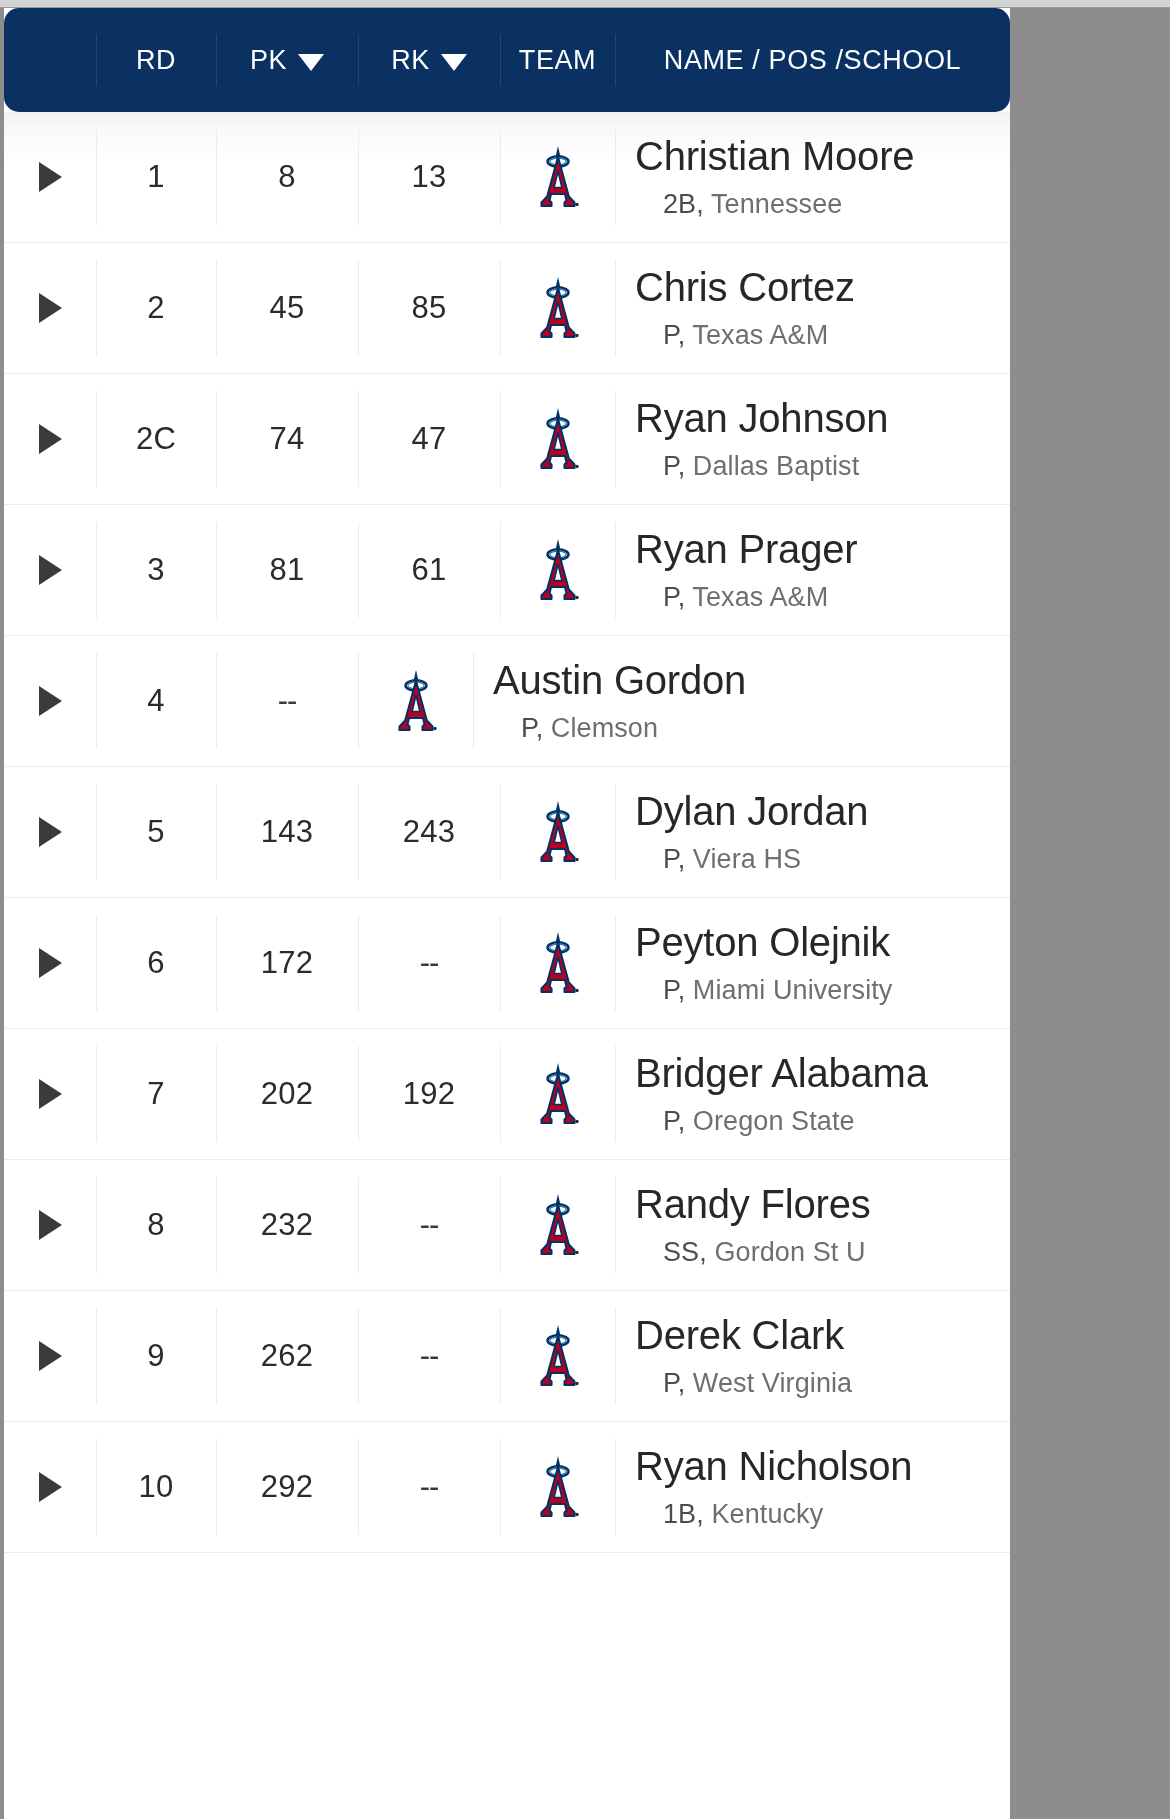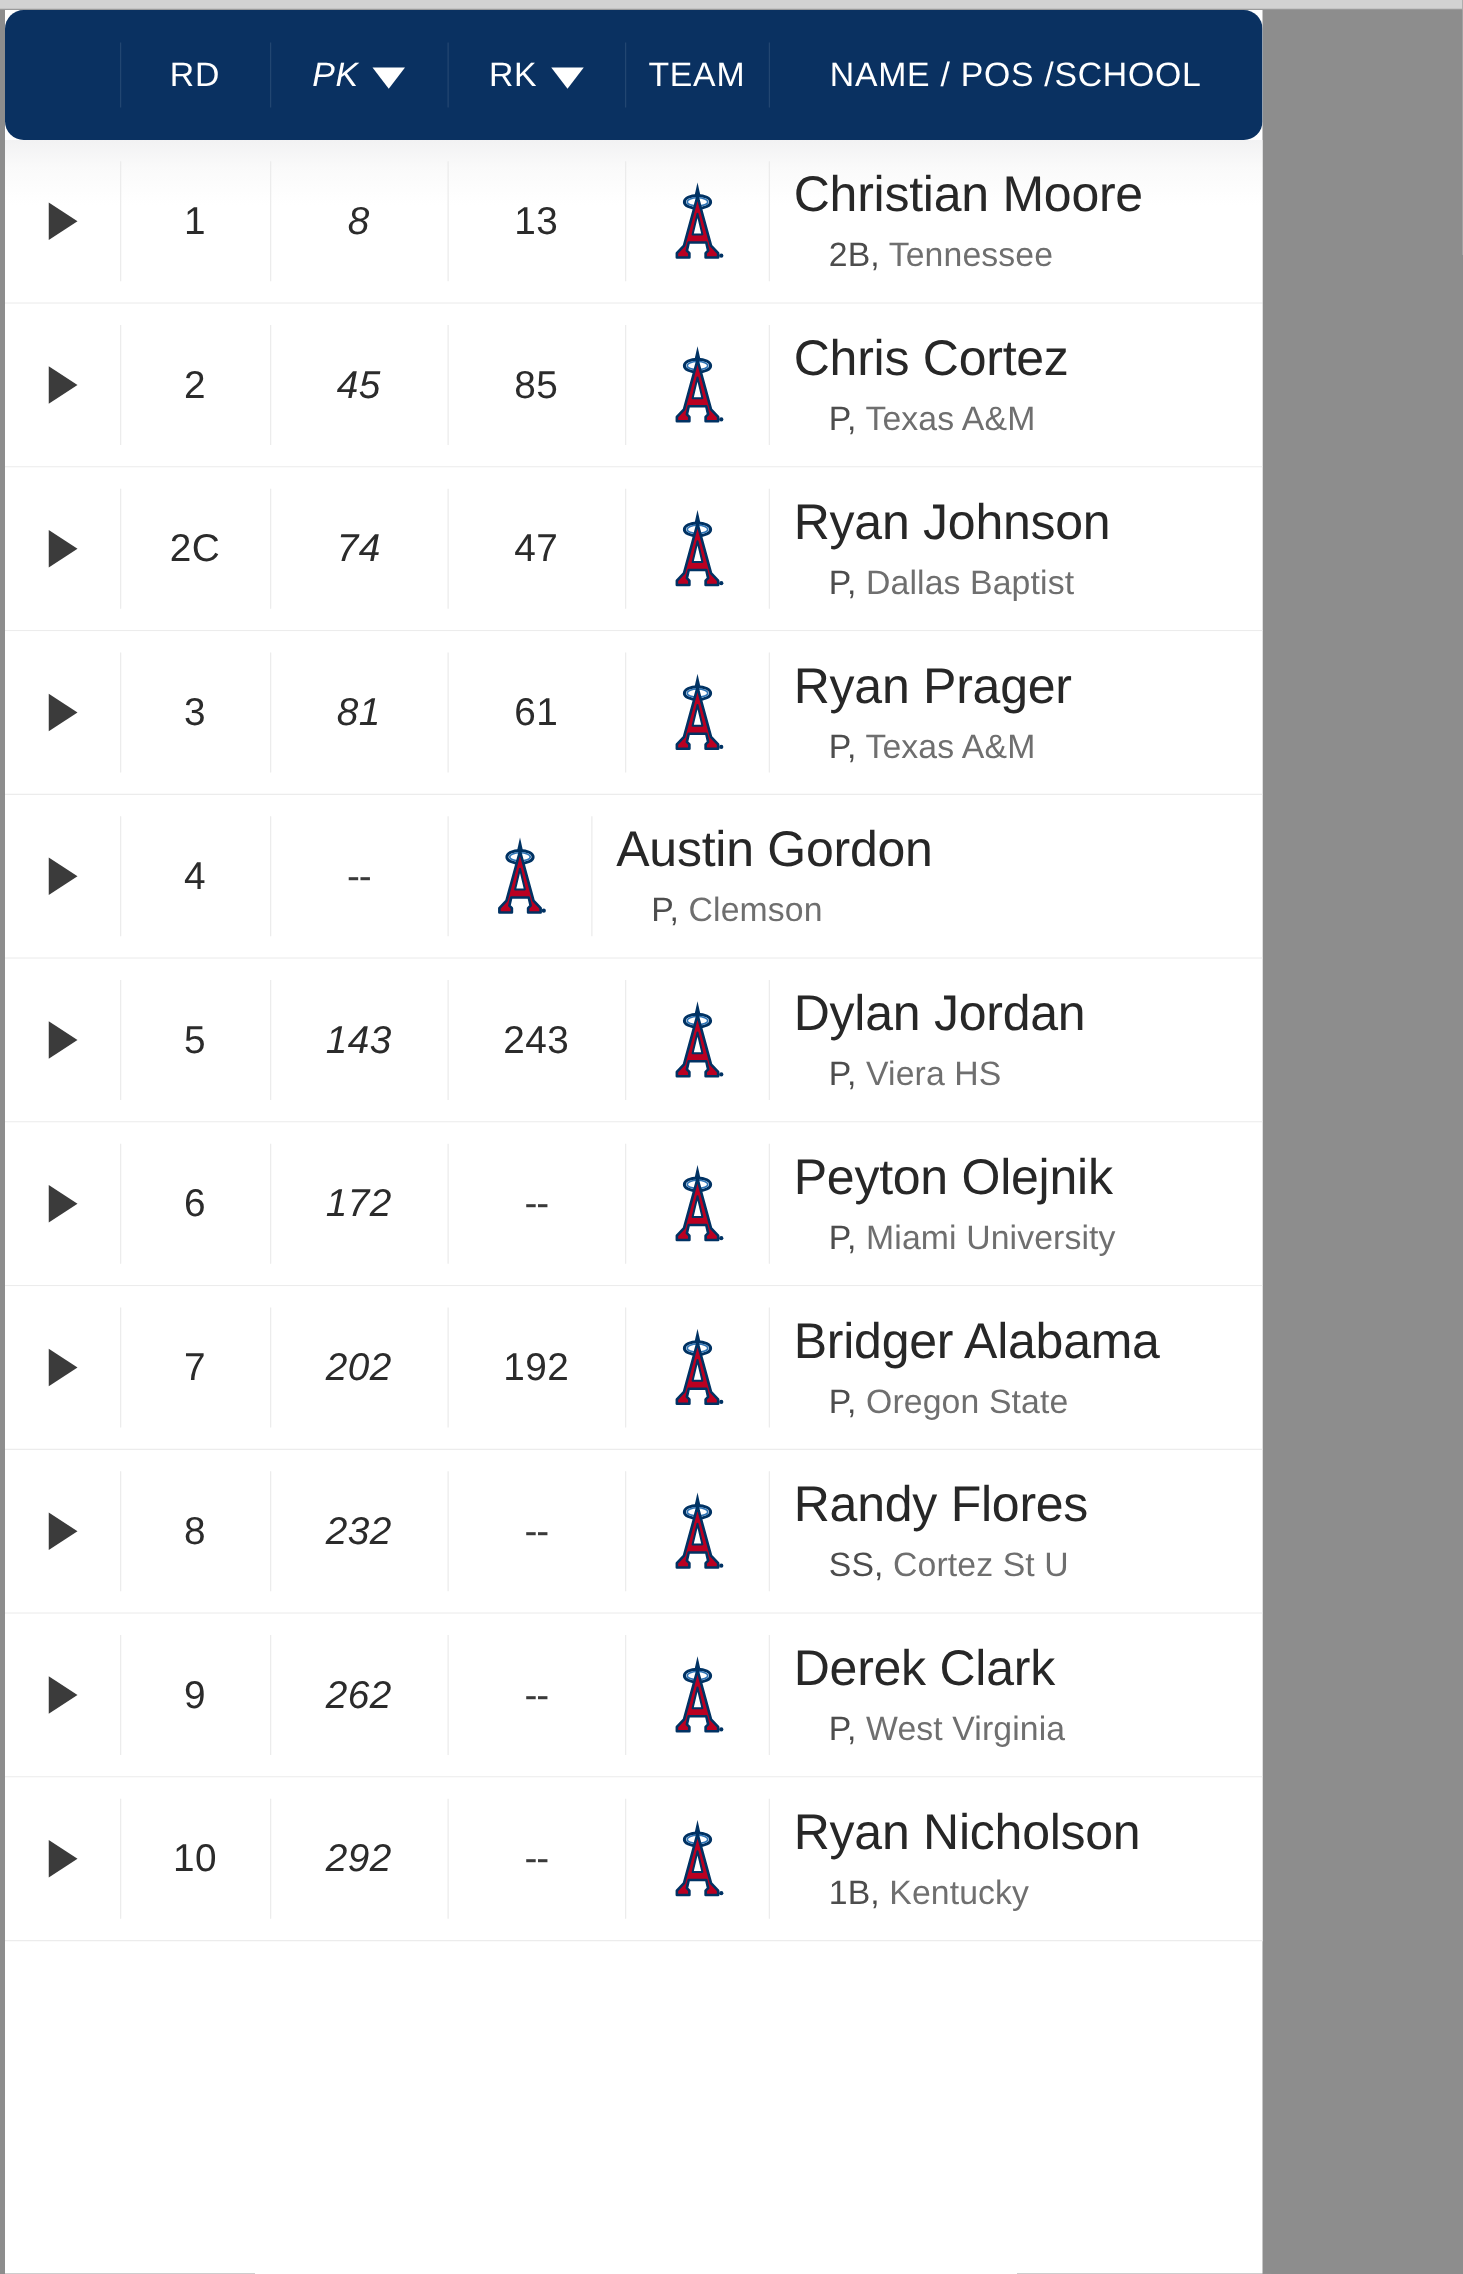--- a/index.html
+++ b/index.html
@@ -88,21 +88,21 @@
     border-left: 13px solid transparent;
     border-right: 13px solid transparent;
     border-top: 17px solid #ffffff;
     position: relative;
     top: 2px;
   }
 
   
   .c-arrow  { width: 92px;  flex: 0 0 92px; }
   .c-rd     { width: 120px; flex: 0 0 120px; }
-  .c-pk     { width: 142px; flex: 0 0 142px; font-style: italic; }
+  .c-pk     { width: 142px; flex: 0 0 142px; }
   .c-rk     { width: 142px; flex: 0 0 142px; }
   .c-team   { width: 115px; flex: 0 0 115px; }
   .c-name   { width: 395px; flex: 0 0 395px; }
 
   
   .tbody { background: #ffffff; }
 
   .trow {
     position: relative;
     display: flex;
@@ -588,21 +588,21 @@
 
         <path d="M23 27 L26.9 43.5 L19.1 43.5 Z" fill="#ffffff" stroke="#003263" stroke-width="1.6" stroke-linejoin="round"></path>
 
         <circle cx="42" cy="60.5" r="1.7" fill="#003263"></circle>
       </svg>
     </div>
 
     <div class="td c-name divider">
       <span class="pname">Randy Flores</span>
       <span class="pmeta">
-        <span class="pos">SS, </span><span>Cortez St U</span>
+        <span class="pos">SS, </span><span>Gordon St U</span>
       </span>
     </div>
 
   </div>
 
   <div class="trow">
 
     <div class="td c-arrow">
       <span class="expander"></span>
     </div>

